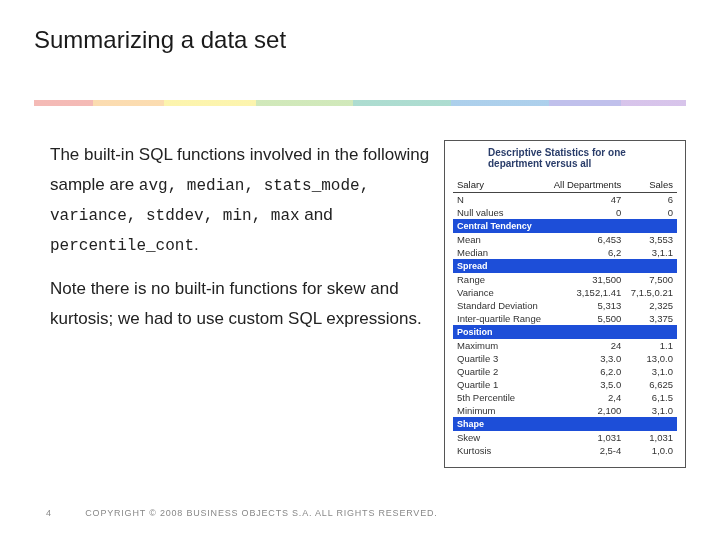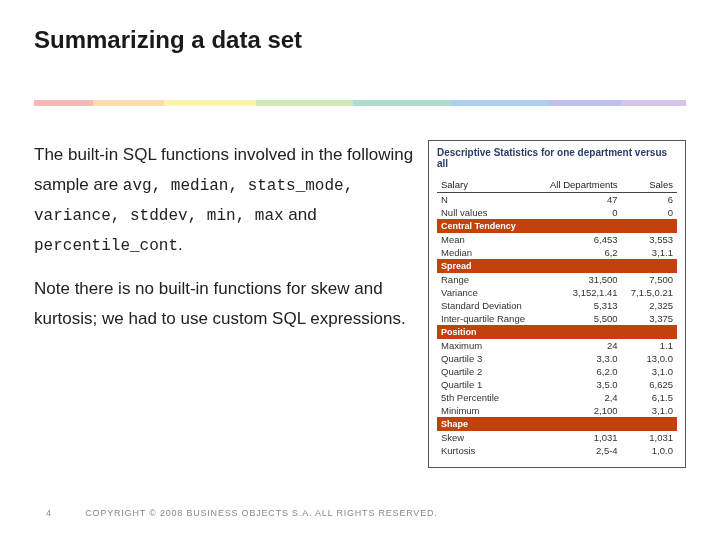--- a/index.html
+++ b/index.html
@@ -1,30 +1,30 @@
 <!DOCTYPE html>
 <html><head>
 <meta charset="utf-8">
 <style>
   * { box-sizing: border-box; margin: 0; padding: 0; }
   html, body { width: 720px; height: 540px; background: #fff; font-family: Arial, Helvetica, sans-serif; color: #222; }
   .slide { position: relative; width: 720px; height: 540px; padding: 26px 34px 0 34px; }
-  .title { font-size: 24px; font-weight: 700; color: #1a1a1a; margin-bottom: 38px; }
+  .title { font-size: 24px; font-weight: 400; color: #1a1a1a; margin-bottom: 38px; }
   .divider { position:absolute; left:34px; right:34px; top:100px; height:6px;
     background: linear-gradient(90deg,#e03a2e 0 9%,#f49b1f 9% 20%,#f7e017 20% 34%,#7bbf3b 34% 49%,#159c7a 49% 64%,#1478c8 64% 79%,#4b4bc7 79% 90%,#8e57c5 90% 100%);
     opacity:.35;
   }
   .body { position:absolute; top:140px; left:34px; right:34px; display:flex; gap:14px; align-items:flex-start; }
-  .text-col { flex: 0 0 380px; }
+  .text-col { flex: 0 0 380px; margin-left: 16px; }
   .text-col p { font-size: 17px; line-height: 1.75; color:#222; margin-bottom:14px; }
   .text-col code { font-family: "Courier New", Courier, monospace; font-size: 16px; }
   .table-col { flex: 1; border: 1px solid #555; padding: 6px 8px 10px 8px; font-size: 9.5px; color:#333; }
-  .tbl-title { font-size: 10px; font-weight: 700; color:#2a3d6a; margin-bottom:8px; }
+  .tbl-title { font-size: 10px; font-weight: 700; color:#2a3d6a; margin-bottom:8px;margin-left:35px; }
   table { width:100%; border-collapse: collapse; }
-  tr.section td { background:#c2410c; color:#fff; font-weight:700; padding:2px 4px; font-size:9px; }
+  tr.section td { background:#1d4ed8; color:#fff; font-weight:700; padding:2px 4px; font-size:9px; }
   tr.head td { font-weight:400; color:#222; padding:2px 4px; }
   tr.sep td { border-top:1px solid #444; padding:0; height:0; }
   td { padding: 1px 4px; }
   td.num { text-align: right; }
   .footer { position:absolute; left:34px; bottom:22px; font-size:9px; color:#888; letter-spacing:.8px;margin-left:12px; }
   .footer .pg { display:inline-block; width:36px; }
 </style>
 </head>
 <body>
 

